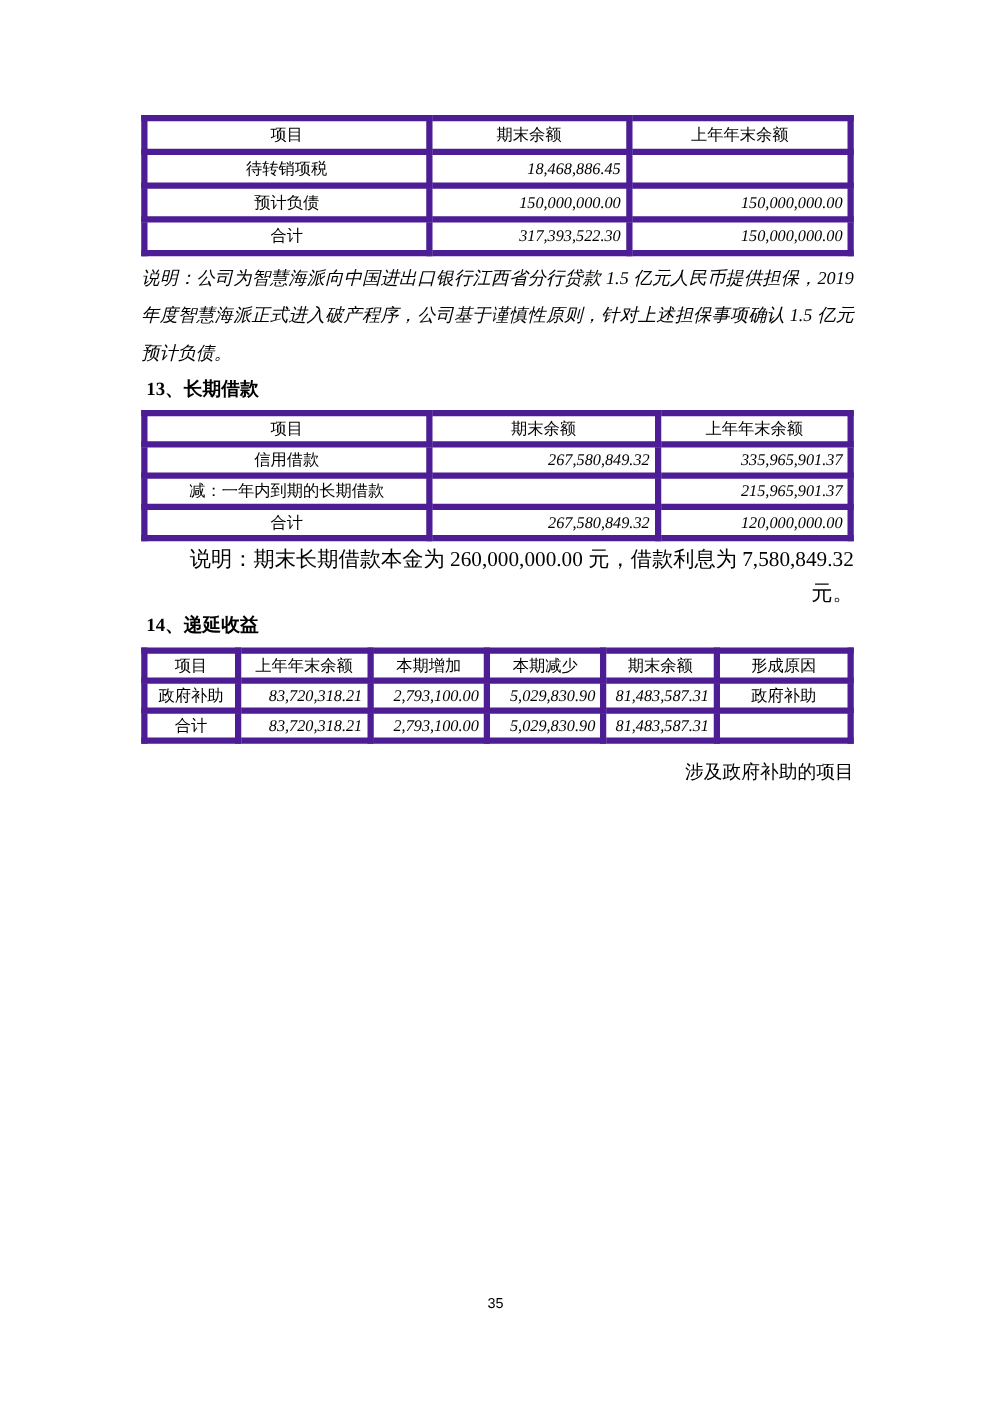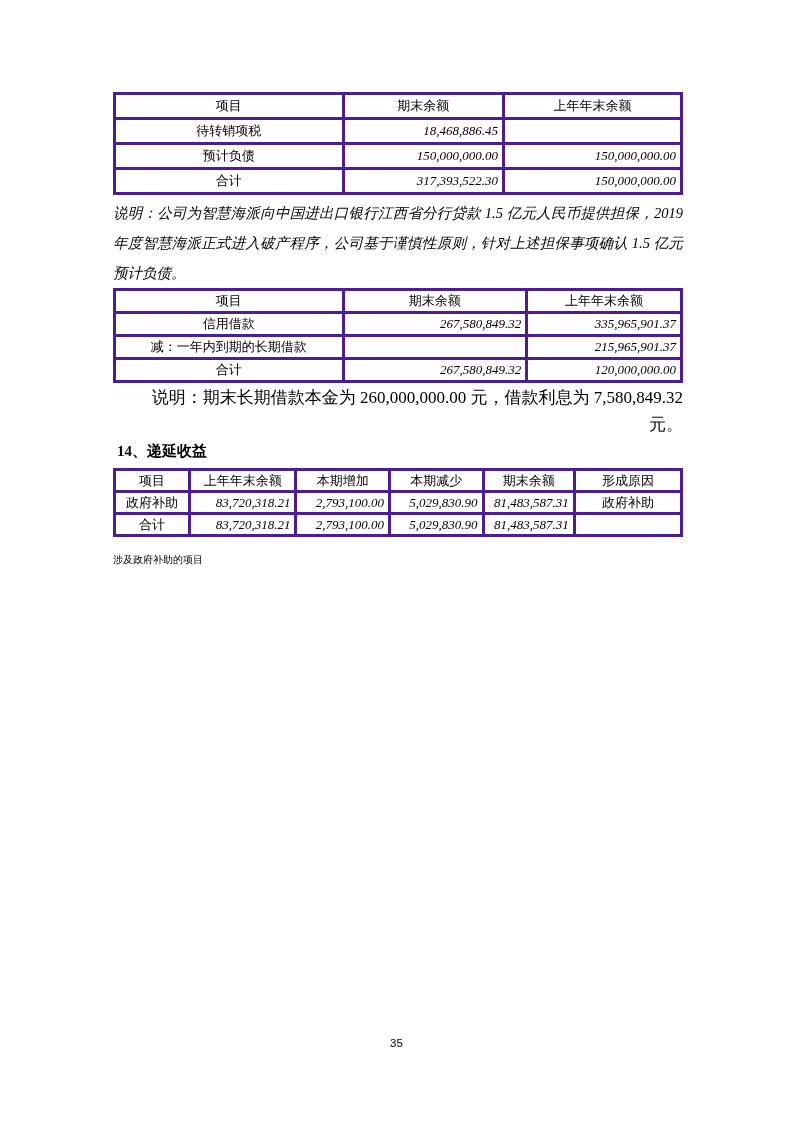--- a/index.html
+++ b/index.html
@@ -8,21 +8,21 @@
     font-family:"Liberation Serif","DejaVu Serif",serif; color:#000;
     overflow:hidden;
   }
   .page { position:absolute; left:113px; top:92px; width:570px; }
 
   table.tbl {
     border-collapse:collapse; width:100%; table-layout:fixed;
     border:2px solid #000;
   }
   table.tbl td {
-    border:3px solid #4c1d95; font-size:13px; padding:0 4px;
+    border:5px solid #4c1d95; font-size:13px; padding:0 4px;
     overflow:hidden; white-space:nowrap; vertical-align:middle;
   }
   .t1 td { height:22px; }
   .t2 td { height:20px; }
   .t3 td { height:19px; font-size:12.5px; }
   tr.total td { border-top:2px solid #000; }
   .c { text-align:center; }
   .l { text-align:center; }
   .num { text-align:right;font-style:italic; }
 
@@ -32,21 +32,21 @@
   }
   .note {
     font-size:17px; line-height:27px; margin:1px 0 0 0;
     text-indent:2em; text-align:right;
   }
   h3.sec {
     font-size:15px; font-weight:bold; line-height:19px;
     margin:5px 0 6px 4px;
   }
   h3.sec14 { margin:4px 0 7px 4px; }
-  .caption { font-size:10px; line-height:20px; margin:13px 0 0 0; }
+  .caption { font-size:15px; line-height:20px; margin:13px 0 0 0;text-align:right; }
   .pagenum {
     position:absolute; top:1037px; left:0; width:793px;
     text-align:center; font-size:11.5px;
     font-family:"Liberation Sans","DejaVu Sans",sans-serif;
   }
 </style>
 </head>
 <body>
 
 <div class="page">
@@ -76,20 +76,21 @@
       <tr class="total">
         <td class="c">合计</td>
         <td class="num">317,393,522.30</td>
         <td class="num">150,000,000.00</td>
       </tr>
     </tbody>
   </table>
 
   <p class="para">说明：公司为智慧海派向中国进出口银行江西省分行贷款 1.5 亿元人民币提供担保，2019 年度智慧海派正式进入破产程序，公司基于谨慎性原则，针对上述担保事项确认 1.5 亿元预计负债。</p>
 
+  <h3 class="sec">13、长期借款</h3>
 
   <table class="tbl t2">
     <colgroup>
         <col style="width:40.3%">
         <col style="width:32.4%">
         <col style="width:27.3%">
       </colgroup>
     <tbody>
       <tr>
         <td class="c">项目</td>

